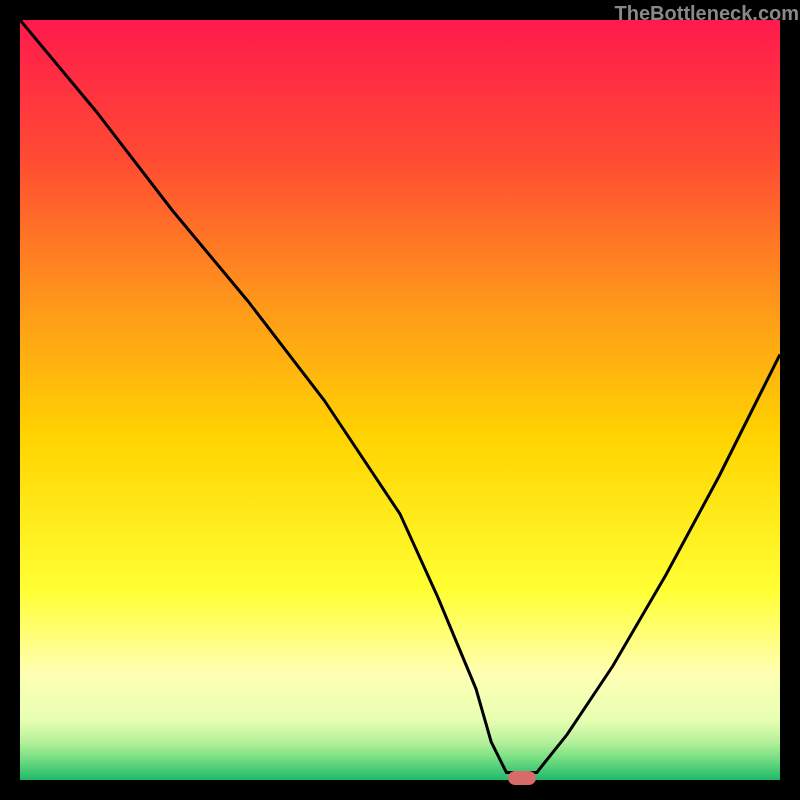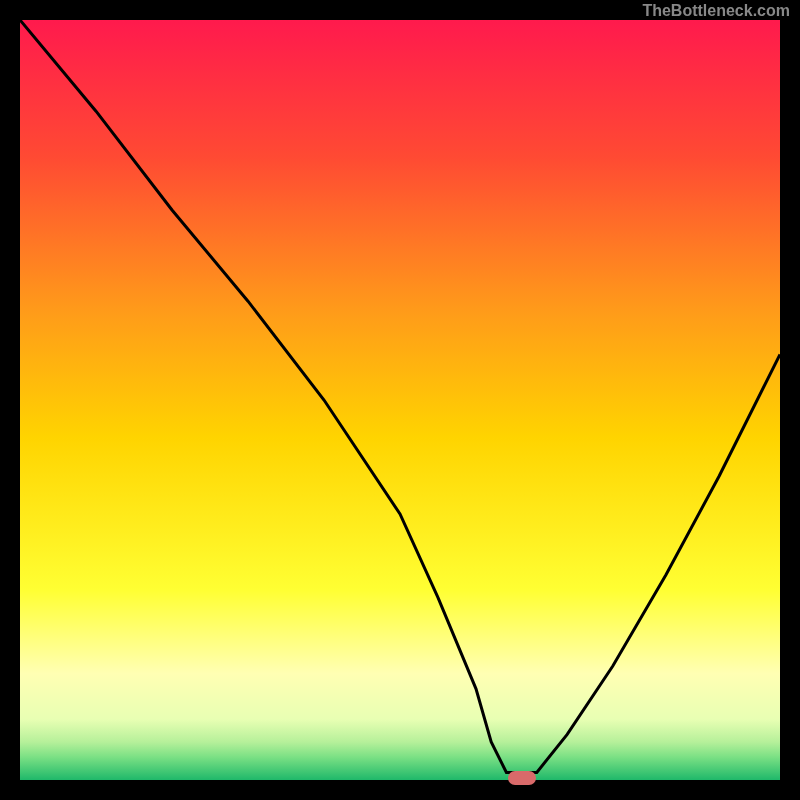--- a/index.html
+++ b/index.html
@@ -7,23 +7,23 @@
     padding: 0;
     width: 800px;
     height: 800px;
     background: #000;
     position: relative;
     font-family: Arial, sans-serif;
   }
   .watermark {
     position: absolute;
     top: 2px;
-    right: 10px;
+    right: 1px;
     color: #888;
-    font-size: 16px;
+    font-size: 20px;
     font-weight: bold;
     z-index: 10;
   }
   .plot-area {
     position: absolute;
     left: 20px;
     top: 20px;
     width: 760px;
     height: 760px;
   }

